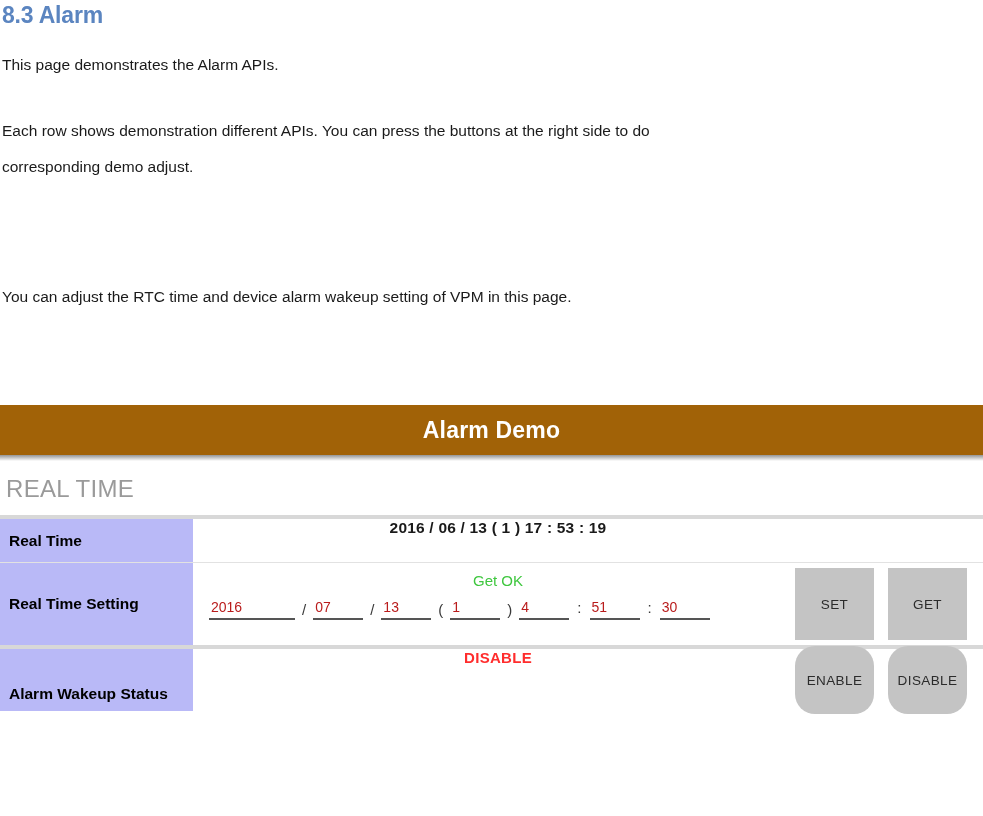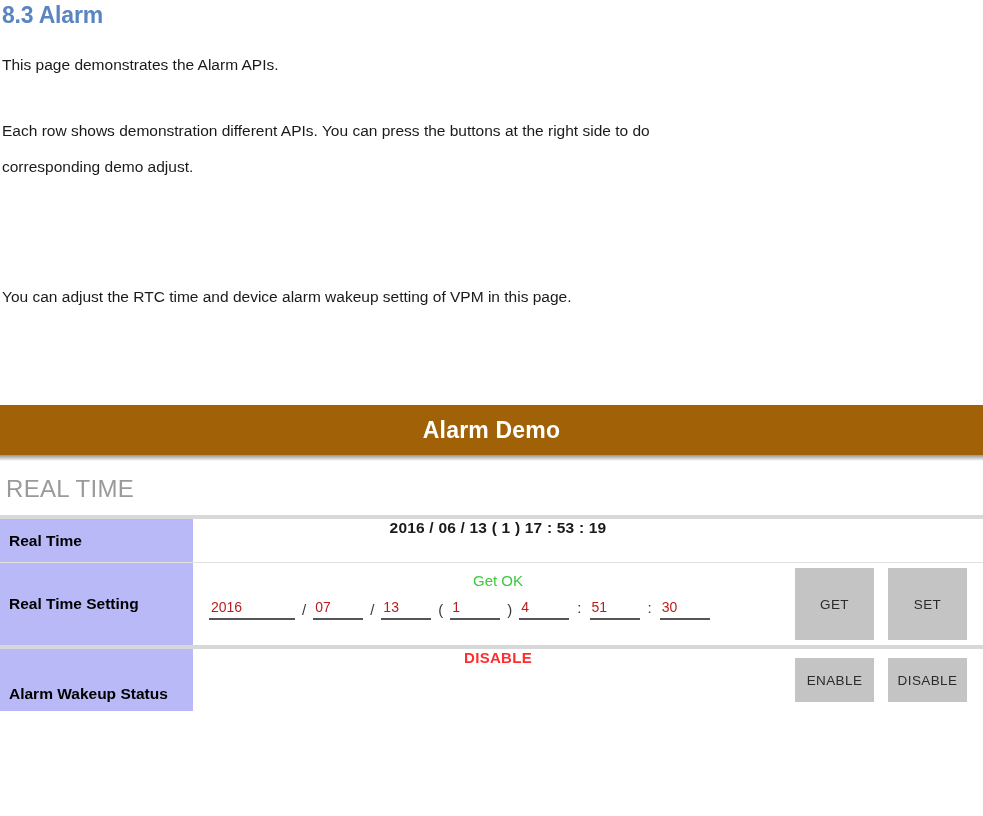--- a/index.html
+++ b/index.html
@@ -208,21 +208,21 @@
     color: #2b2b2b;
     font-family: "Liberation Sans", sans-serif;
     font-size: 13.5px;
     letter-spacing: 0.4px;
     cursor: pointer;
     display: flex;
     align-items: center;
     justify-content: center;
   }
   .btn-tall { width: 79px; height: 72px; }
-  .btn-short { width: 79px; height: 44px; }
+  .btn-short { width: 79px; height: 68px; border-radius: 20px; }
 
   
   .row-wakeup { height: 62px; }
   .wake-value {
     width: 100%;
     text-align: center;
     font-size: 15px;
     font-weight: bold;
     color: #ff2d2d;
     padding-right: 180px;
@@ -313,22 +313,22 @@
               <span class="sep-colon">:</span>
 
               <span class="field f-small">
                 <span class="field-val">30</span>
                 <span class="field-line"></span>
               </span>
 
             </div>
 
             <div class="btn-group">
+              <button class="btn btn-tall">SET</button>
               <button class="btn btn-tall">GET</button>
-              <button class="btn btn-tall">SET</button>
             </div>
 
           </div>
         </div>
       </div>
 
     </div>
 
 
     <div class="table">

